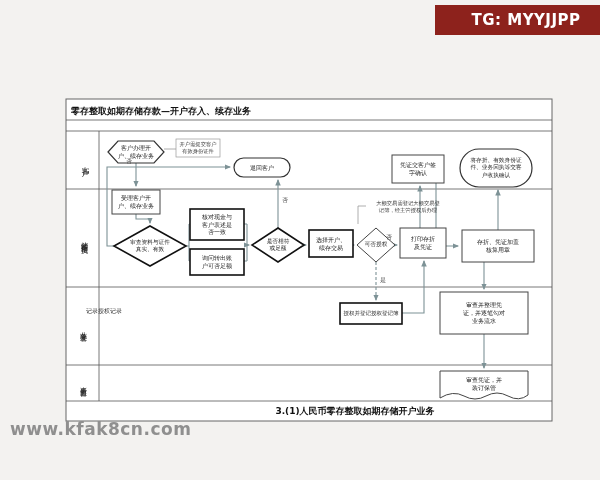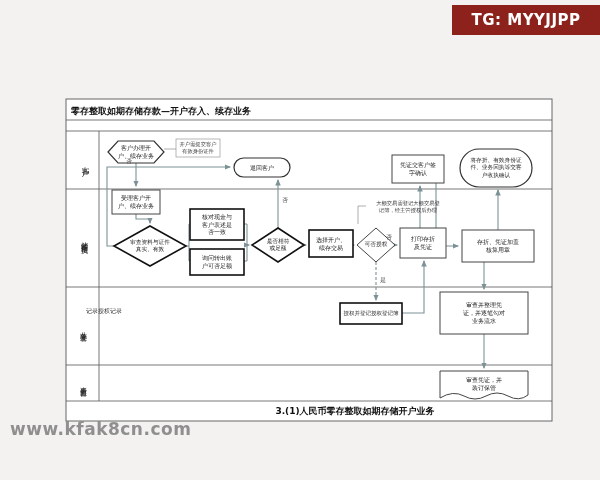--- a/index.html
+++ b/index.html
@@ -4,21 +4,21 @@
 <style>
   html,body{margin:0;padding:0;}
   #screen{
     position:relative;width:600px;height:480px;overflow:hidden;
     background:#f3f2f0;
     font-family:"DejaVu Sans","Liberation Sans",sans-serif;
   }
   .banner{
     position:absolute;top:5px;right:0;width:148px;height:30px;
     display:flex;align-items:center;justify-content:center;
-    color:#fff;font-size:15px;font-weight:bold;letter-spacing:0.5px;
+    color:#fff;font-size:15px;font-weight:bold;letter-spacing:0.5px;padding-left:17px;
   }
   .watermark{
     position:absolute;left:10px;top:419px;
     font-size:17px;font-weight:bold;color:#8f8f8f;letter-spacing:0.5px;
   }
   svg{position:absolute;left:0;top:0;}
   .nt{
     position:absolute;display:flex;align-items:center;justify-content:center;
     text-align:center;white-space:pre-line;font-size:6px;line-height:1.3;color:#1d1d1d;
   }

